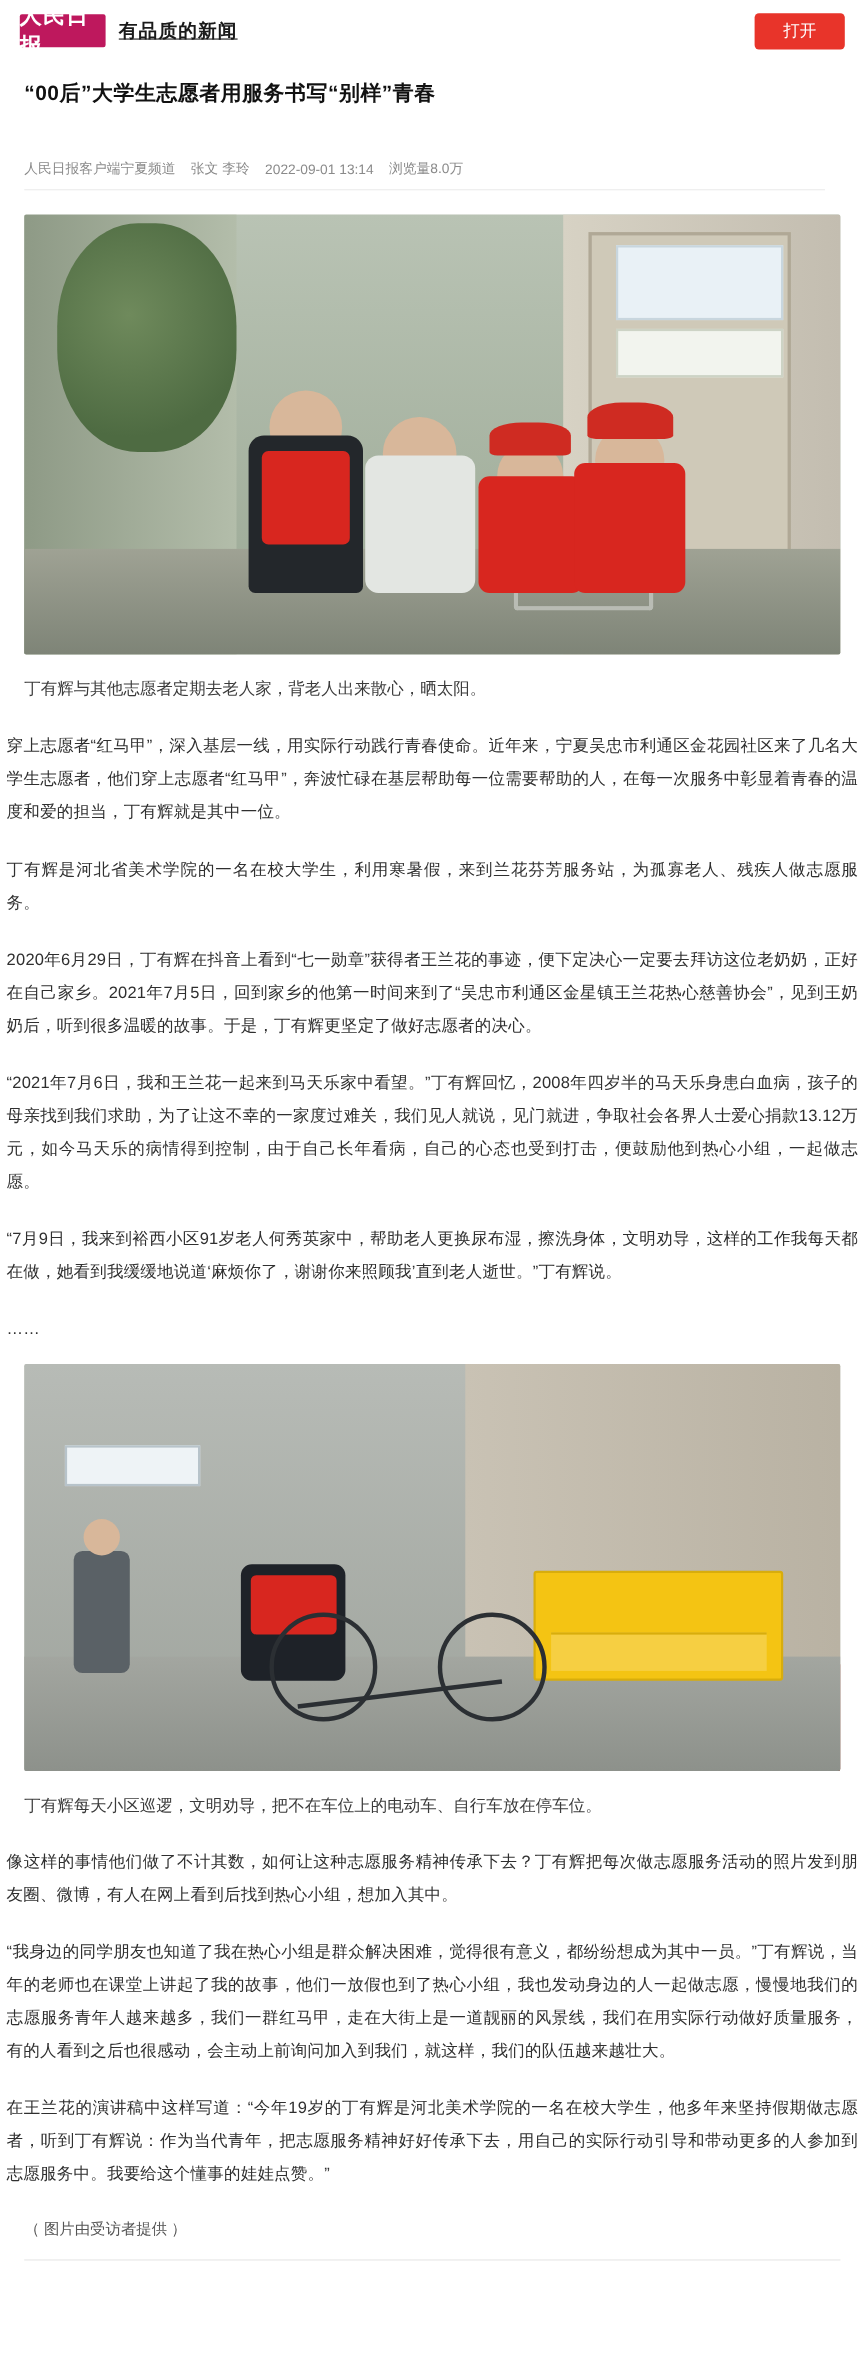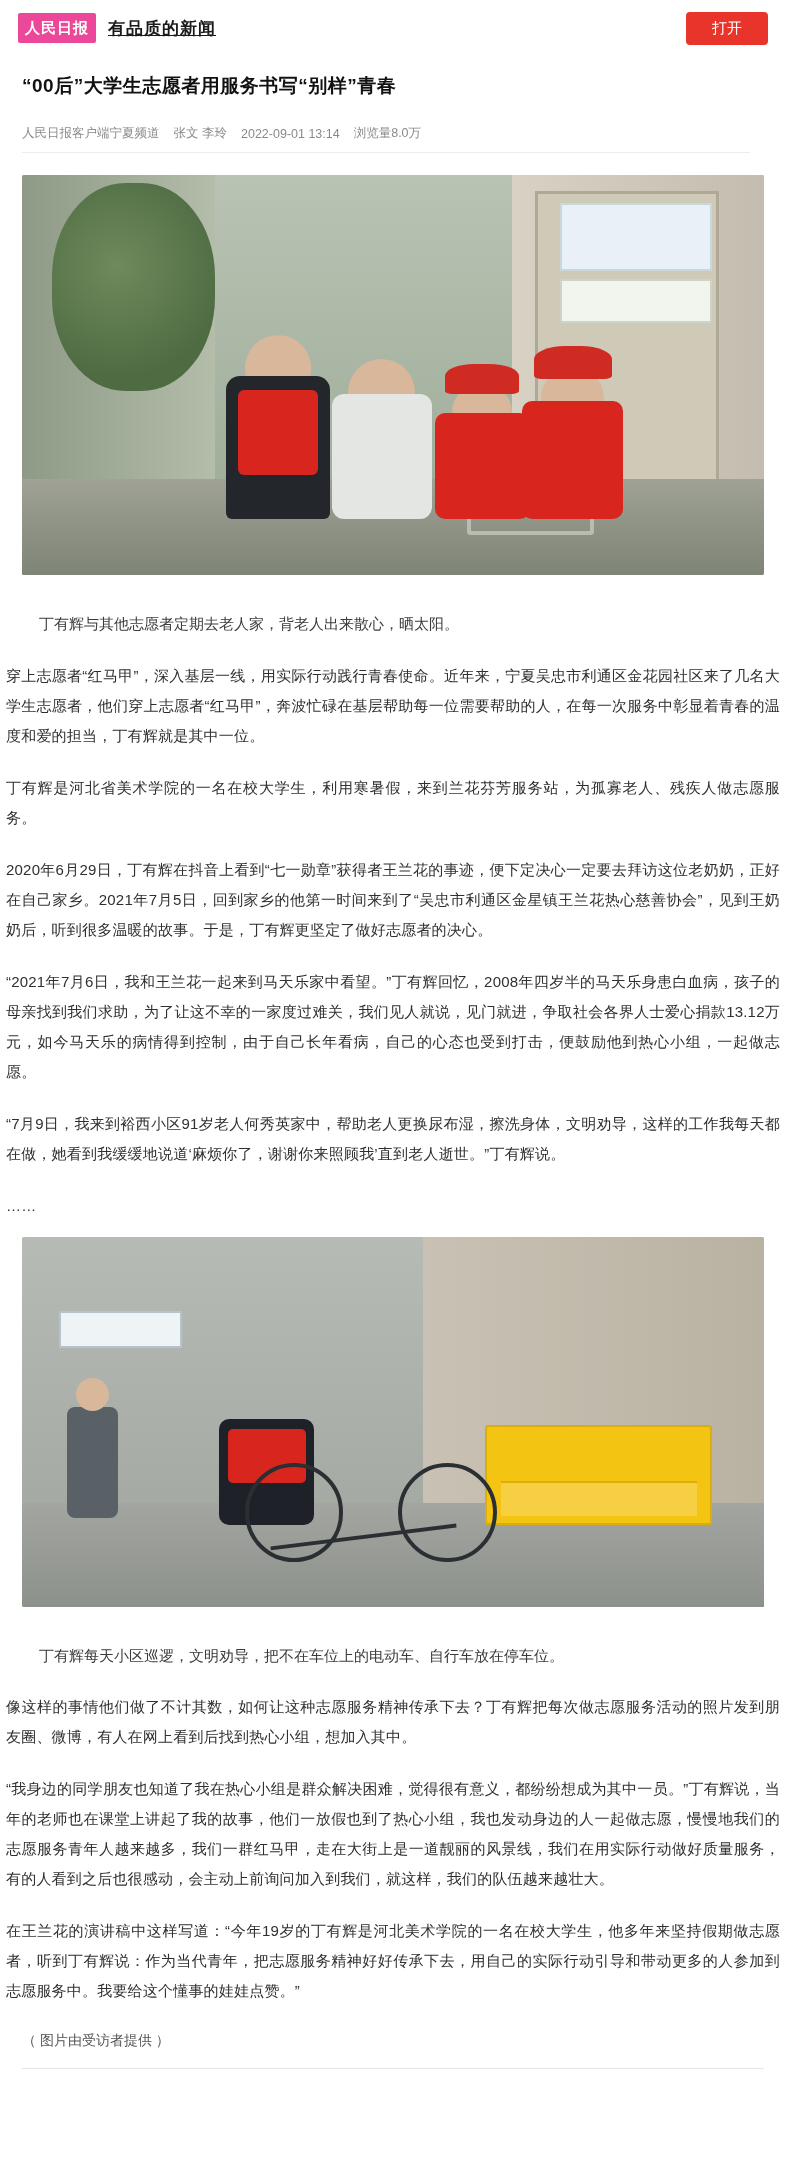--- a/index.html
+++ b/index.html
@@ -24,23 +24,23 @@
   .topbar {
     display: flex;
     align-items: center;
     padding: 12px 18px 10px 18px;
     box-sizing: border-box;
     height: 54px;
   }
   .logo {
     width: 78px;
     height: 30px;
-    background: #ec4899;
+    background: #be185d;
     color: #fff;
-    font-size: 15px;
+    font-size: 20px;
     font-weight: bold;
     letter-spacing: 1px;
     display: flex;
     align-items: center;
     justify-content: center;
     border-radius: 2px;
     flex: 0 0 auto;
   }
   .logo-sub {
     margin-left: 12px;
@@ -74,21 +74,21 @@
 
   
   .meta {
     padding: 14px 22px 6px 22px;
     font-size: 12.5px;
     color: #8a8a8a;
     display: flex;
     align-items: center;
     flex-wrap: wrap;
   }
-  .meta span { margin-right: 14px; white-space: nowrap; }
+  .meta span { margin-right: 14px; white-space: nowrap; margin-top: 20px; }
   .meta .divider-line {
     display: block;
     width: 100%;
     border-bottom: 1px solid #ececec;
     margin-top: 10px;
   }
 
   
   figure {
     margin: 16px 0 0 0;
@@ -101,21 +101,21 @@
     border-radius: 2px;
     background: #cfd3ca;
   }
   .photo-1 { height: 400px; }
   .photo-2 { height: 370px; }
   .caption {
     font-size: 15px;
     color: #3b3b3b;
     line-height: 1.9;
     padding: 18px 22px 0 22px;
-    margin: 17px;
+    margin: 0;
   }
 
   
   .body {
     padding: 0 6px;
   }
   .body p {
     font-size: 15px;
     line-height: 2.0;
     color: #2f2f2f;

